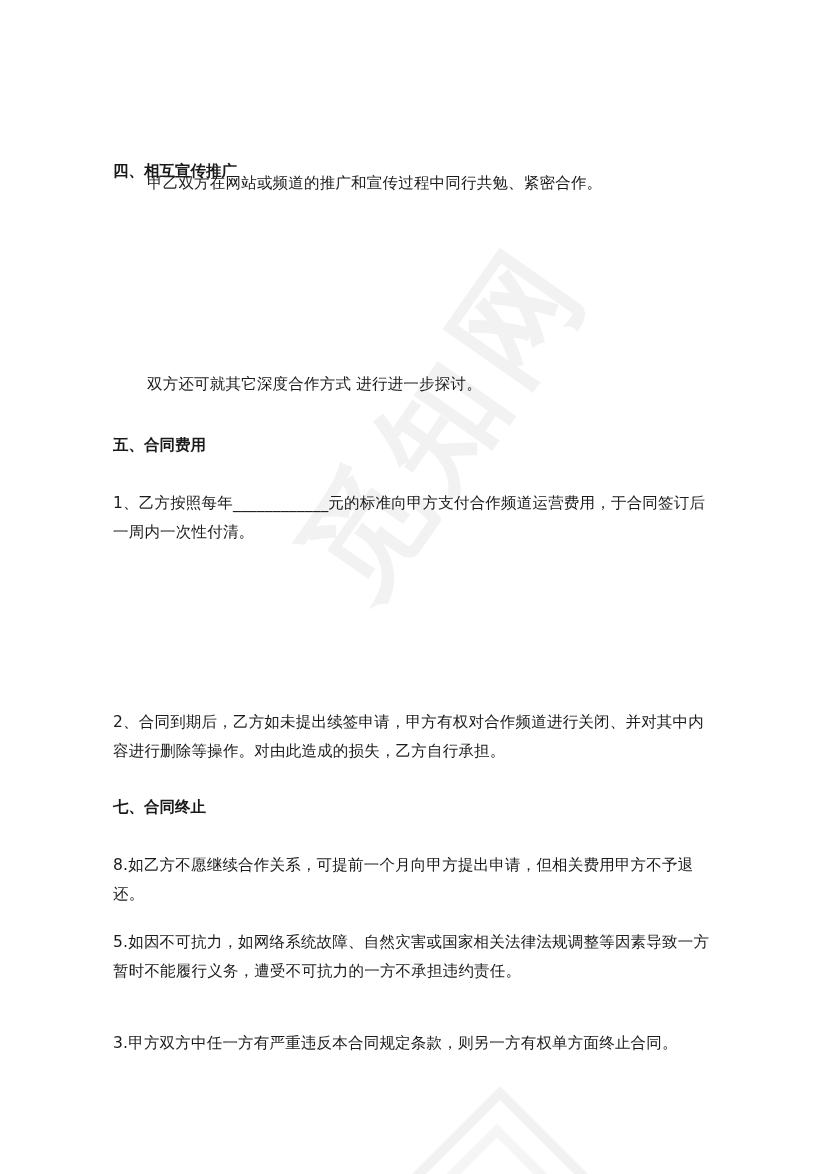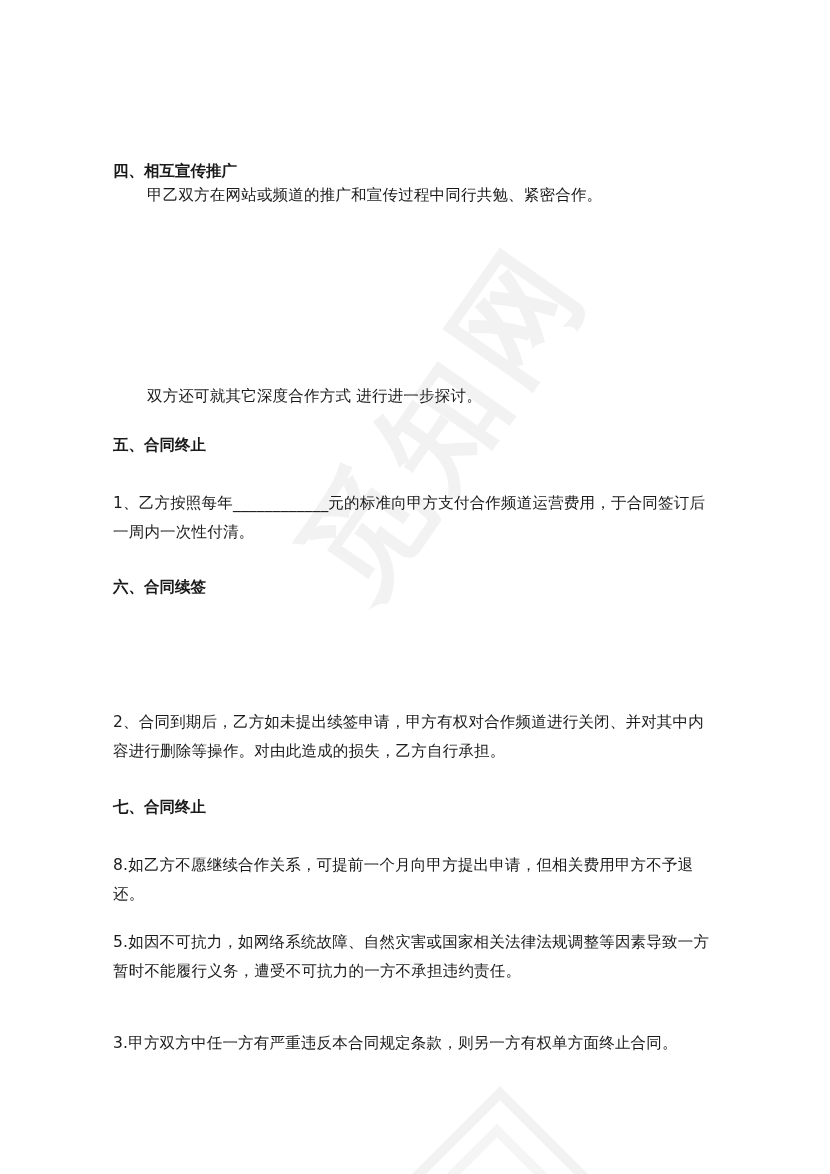--- a/index.html
+++ b/index.html
@@ -1,44 +1,43 @@
 <!DOCTYPE html>
 <html><head>
 <meta charset="utf-8">
 <style>
   html, body { margin: 0; padding: 0; background: #ffffff; }
   body { width: 830px; height: 1174px; position: relative; overflow: hidden;
          font-family: "DejaVu Sans", "Liberation Sans", sans-serif; color: #1a1a1a; }
   .page { position: absolute; left: 0; top: 0; width: 830px; height: 1174px; }
   .block { position: absolute; left: 113px; width: 606px; font-size: 15.5px; line-height: 29px; letter-spacing: 0.2px; }
-  .indent { left: 147px; width: 572px; margin-top: 12px; }
+  .indent { left: 147px; width: 572px; }
   .heading { font-weight: bold; font-size: 15.5px; font-family: "DejaVu Serif", "Liberation Serif", serif; letter-spacing: 0; }
   .watermark { position: absolute; color: rgba(0,0,0,0.05); font-weight: bold; pointer-events: none;
                font-family: "DejaVu Sans", sans-serif; white-space: nowrap; }
   .wm-main { left: 250px; top: 340px; font-size: 120px; transform: rotate(-55deg); transform-origin: center; letter-spacing: 10px; }
   .wm-logo { position: absolute; left: 430px; top: 1115px; width: 120px; height: 120px; border: 10px solid rgba(0,0,0,0.05); transform: rotate(45deg); pointer-events:none; }
   .wm-logo-inner { position: absolute; left: 457px; top: 1140px; width: 60px; height: 60px; border: 10px solid rgba(0,0,0,0.04); transform: rotate(45deg); pointer-events:none; }
 </style>
 </head>
 <body>
 
 <div class="page">
 
   <div class="watermark wm-main">觅知网</div>
   <div class="wm-logo"></div>
   <div class="wm-logo-inner"></div>
 
   <div class="block heading" style="top:110px;margin-top:46px;">四、相互宣传推广</div>
   <div class="block indent" style="top:169px;">甲乙双方在网站或频道的推广和宣传过程中同行共勉、紧密合作。</div>
   <div class="block indent" style="top:370px;">双方还可就其它深度合作方式 进行进一步探讨。</div>
 
-  <div class="block heading" style="top:430px;">五、合同终止</div>
+  <div class="block heading" style="top:430px;">五、合同费用</div>
   <div class="block" style="top:489px;">1、乙方按照每年____________元的标准向甲方支付合作频道运营费用，于合同签订后一周内一次性付清。</div>
 
-  <div class="block heading" style="top:572px;">六、合同续签</div>
   <div class="block" style="top:708px;">2、合同到期后，乙方如未提出续签申请，甲方有权对合作频道进行关闭、并对其中内容进行删除等操作。对由此造成的损失，乙方自行承担。</div>
 
   <div class="block heading" style="top:792px;">七、合同终止</div>
   <div class="block" style="top:851px;">8.如乙方不愿继续合作关系，可提前一个月向甲方提出申请，但相关费用甲方不予退还。</div>
   <div class="block" style="top:928px;">5.如因不可抗力，如网络系统故障、自然灾害或国家相关法律法规调整等因素导致一方暂时不能履行义务，遭受不可抗力的一方不承担违约责任。</div>
   <div class="block" style="top:1005px;margin-top:24px;">3.甲方双方中任一方有严重违反本合同规定条款，则另一方有权单方面终止合同。</div>
 
 </div>
 
 </body></html>

